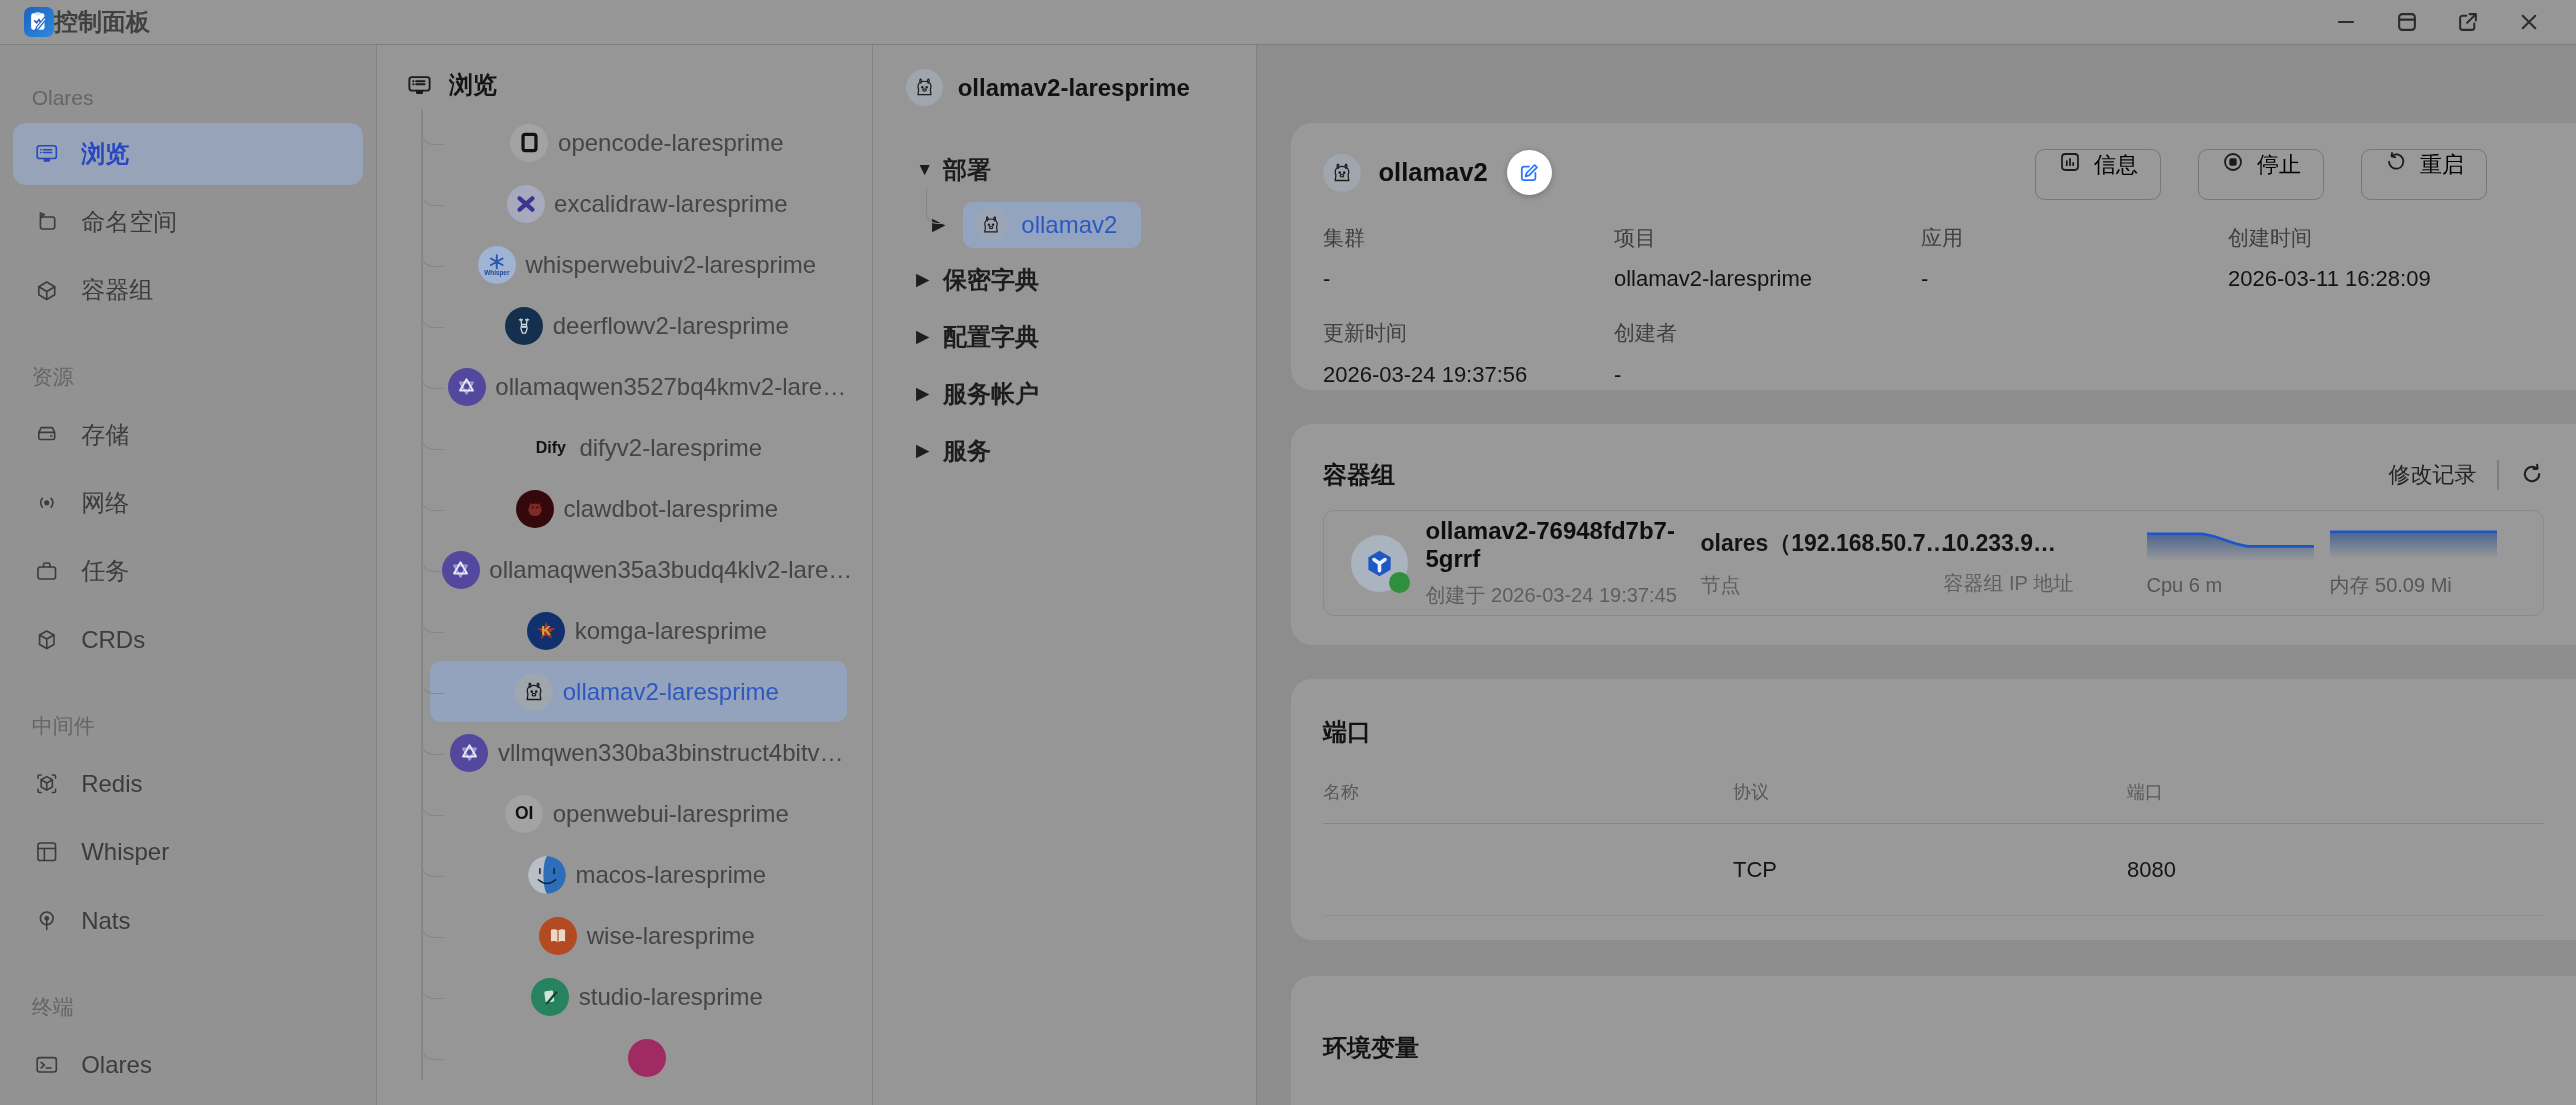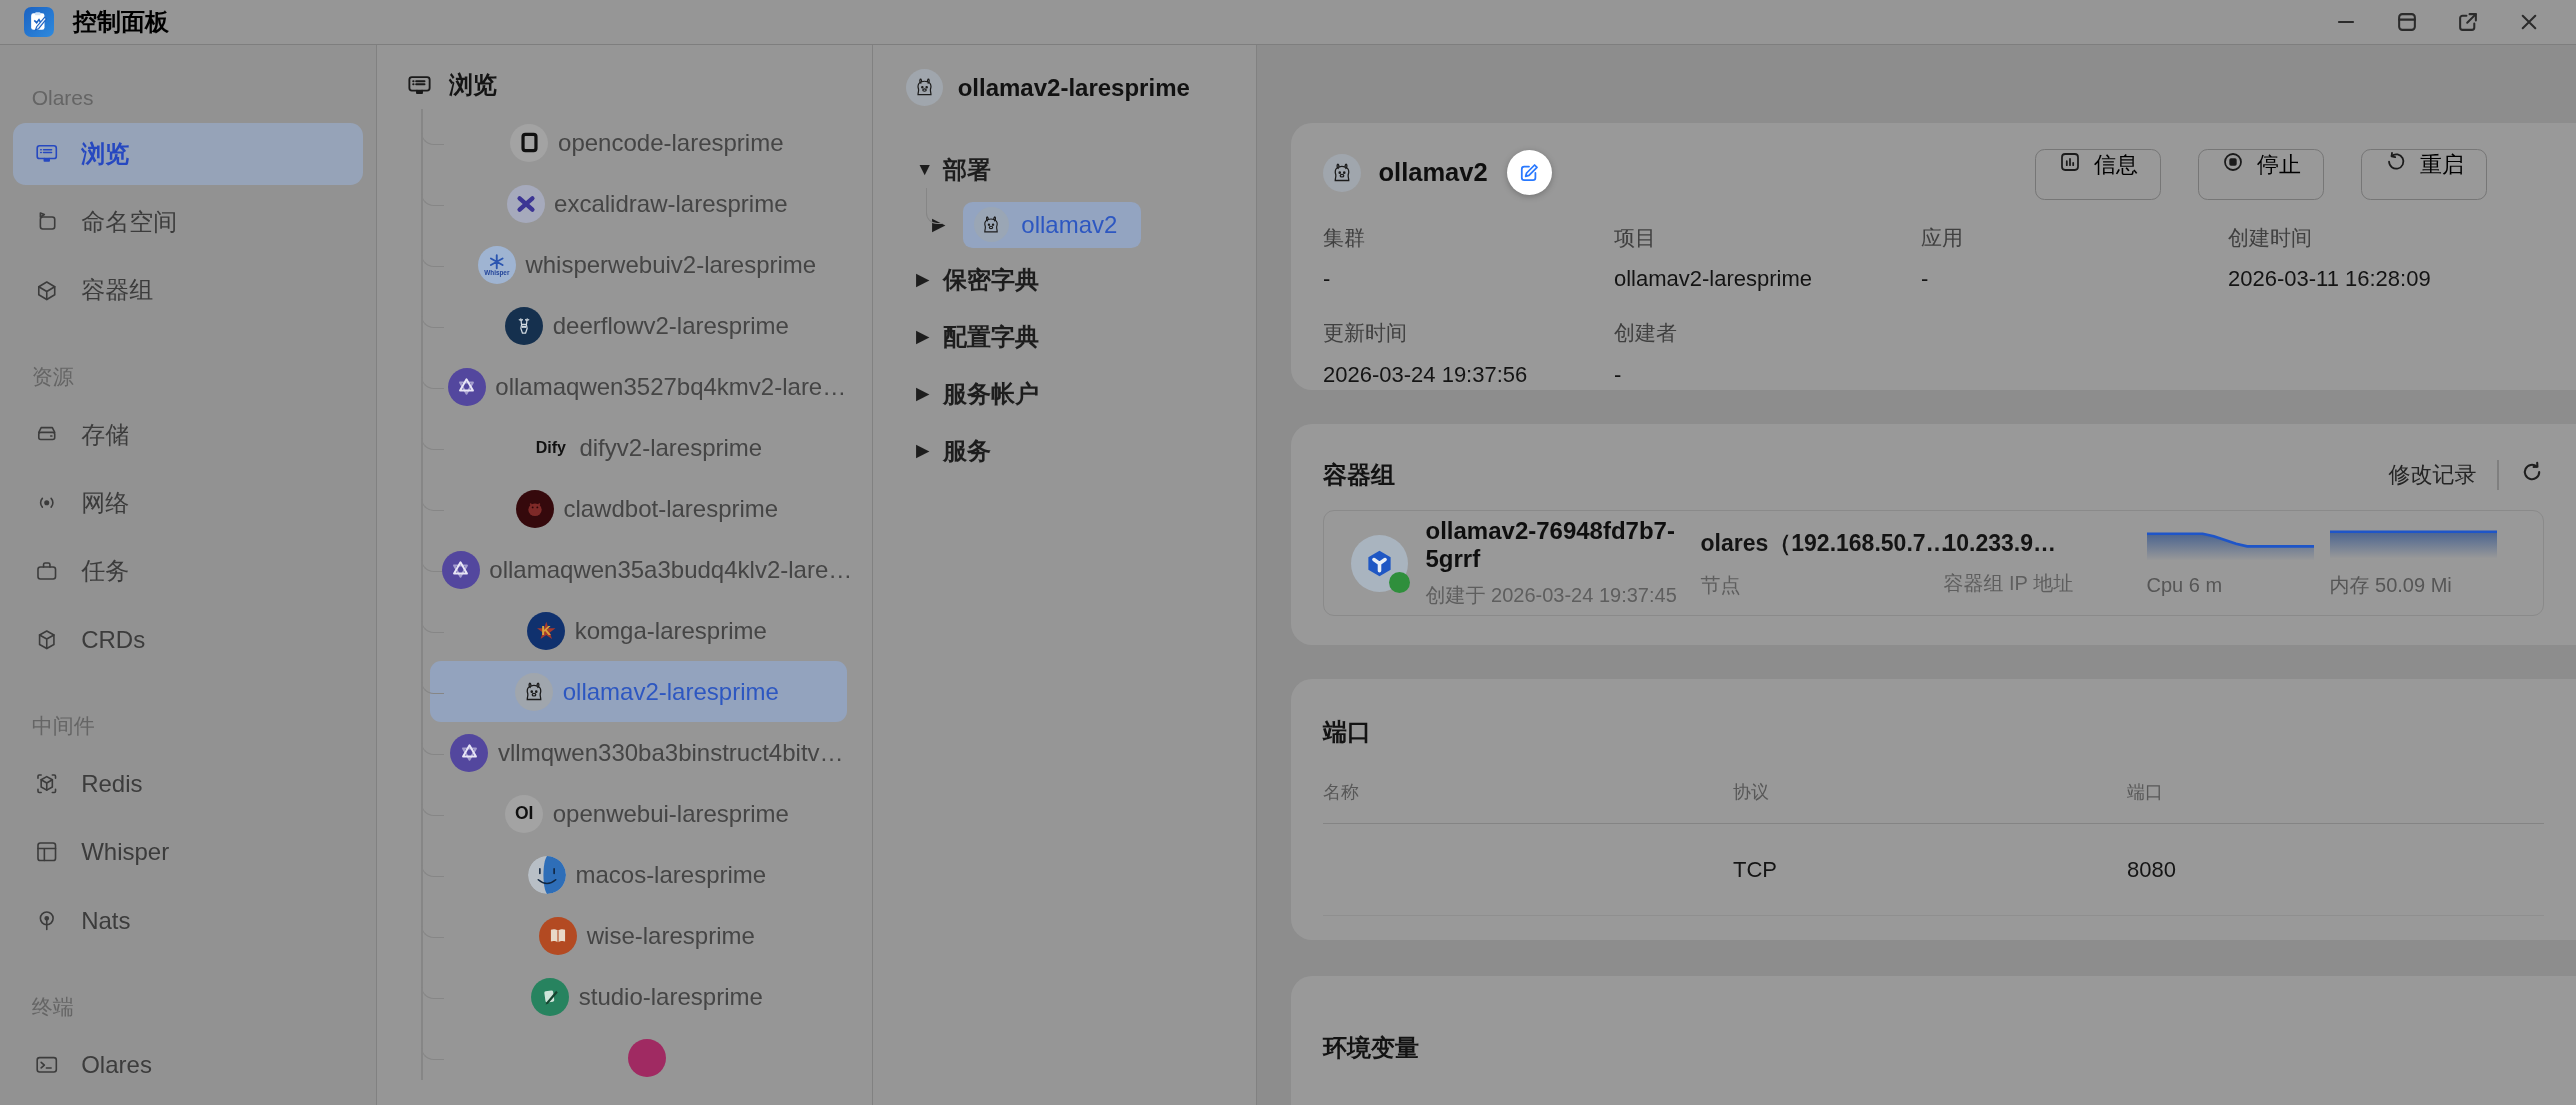--- a/index.html
+++ b/index.html
@@ -6,21 +6,21 @@
   html,body { width:2576px; height:1105px; overflow:hidden; }
   body { font-family:"Liberation Sans","DejaVu Sans",sans-serif; background:#8d8d8d; }
   .app { width:2576px; height:1105px; display:flex; flex-direction:column; }
 
   
   .titlebar { height:45px; flex:none; background:#969696; border-bottom:0.8px solid #7e7e7e;
               display:flex; align-items:center; padding:0 24px; }
   .app-icon { width:30px; height:30px; border-radius:7.2px; flex:none;
               background:linear-gradient(135deg,#1b62c2,#2e8ade); position:relative; }
   .app-icon svg { position:absolute; inset:4px; }
-  .titlebar-title { font-size:24px; font-weight:700; color:#000000; margin-left:19px; }
+  .titlebar-title { font-size:24px; font-weight:700; color:#404040; }
   .win-controls { margin-left:auto; display:flex; align-items:center; gap:37px; margin-right:11px; }
   .win-btn { width:24px; height:24px; display:flex; align-items:center; justify-content:center; }
   .win-btn svg { width:22px; height:22px; stroke:#2b2b2b; stroke-width:2.6; fill:none; stroke-linecap:round; stroke-linejoin:round; }
 
   .content { flex:1; display:flex; min-height:0; }
 
   
   .col1 { width:377px; flex:none; background:#929292; border-right:0.8px solid #818181;
           padding:41px 12.7px 0; }
   .sec-label { font-size:21px; color:#656565; margin:0 0 12.7px 19px; }
@@ -89,21 +89,21 @@
          font-size:22px; color:#000000; font-family:inherit; cursor:pointer; }
   .btn svg { width:24px; height:24px; stroke:#1b1b1b; stroke-width:2.2; fill:none;
              stroke-linecap:round; stroke-linejoin:round; }
   .d-grid { margin-top:29px; display:grid; grid-template-columns:291px 307px 307px 1fr;
             row-gap:27px; }
   .f-label { font-size:21px; color:#404040; }
   .f-value { font-size:22px; color:#141414; margin-top:14.3px; }
 
   .card2 { margin-top:34px; height:221px; padding:35px 32px 0 32px; }
   .c2-head { display:flex; align-items:center; }
-  .c2-right { margin-left:auto; display:flex; }
+  .c2-right { margin-left:auto; display:flex; align-items:center; }
   .link { font-size:22px; color:#242424; cursor:pointer; }
   .vdiv { width:1.6px; height:30px; background:#7f7f7f; margin:0 21px; }
   .refresh svg { width:24px; height:24px; stroke:#1f1f1f; stroke-width:2.6; fill:none;
                  stroke-linecap:round; stroke-linejoin:round; }
   .pod-box { margin-top:19px; height:106px; border:1.6px solid #8a8a8a; border-radius:11px;
              display:flex; align-items:center; padding:0 27px; }
   .pod-ic { width:57px; height:57px; border-radius:50%; background:#a9b4bf; position:relative;
             flex:none; display:flex; align-items:center; justify-content:center; }
   .pod-ic .dot { position:absolute; right:-1.6px; bottom:-1.6px; width:21px; height:21px;
                  border-radius:50%; background:#2f8f3c; }

